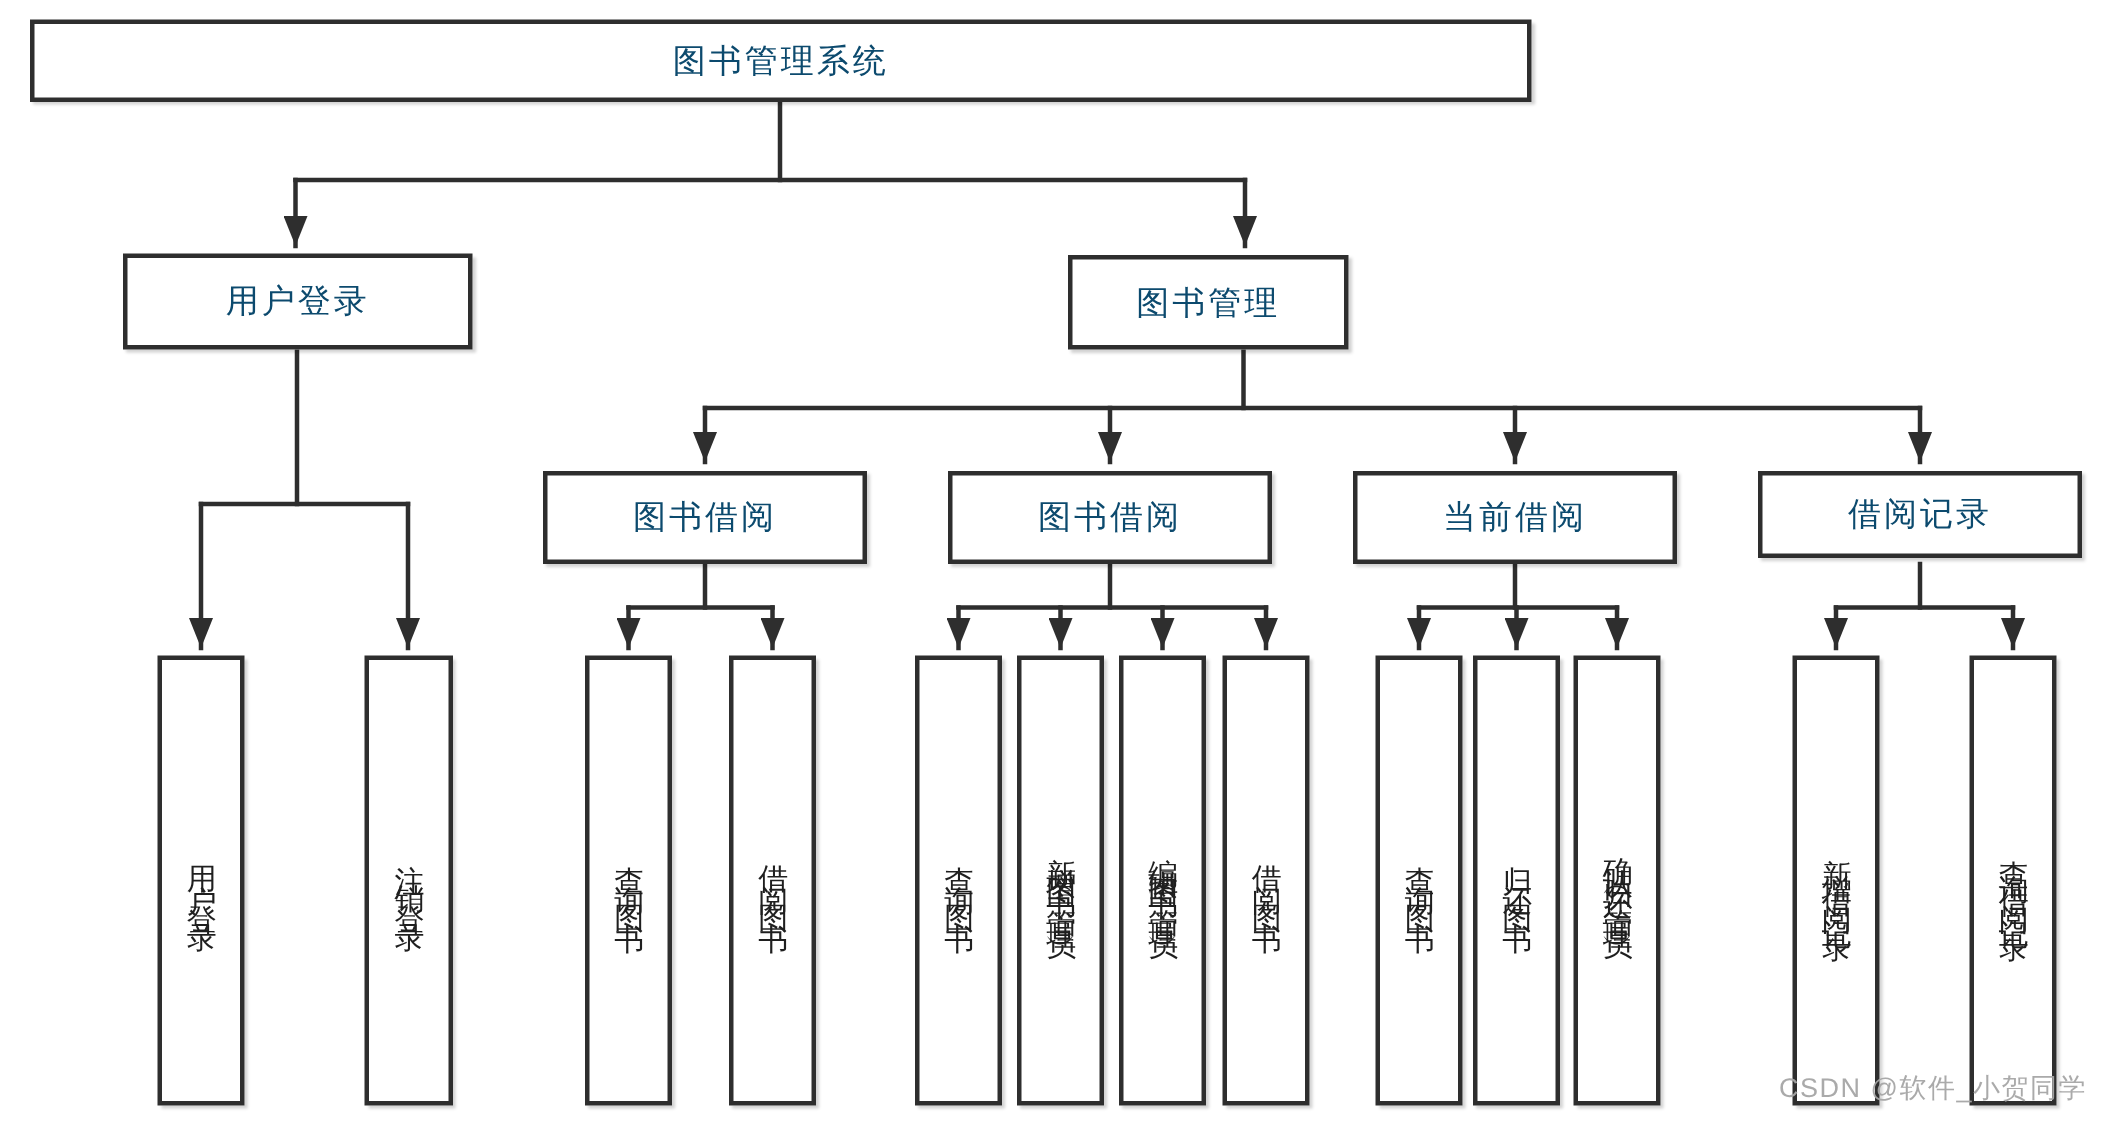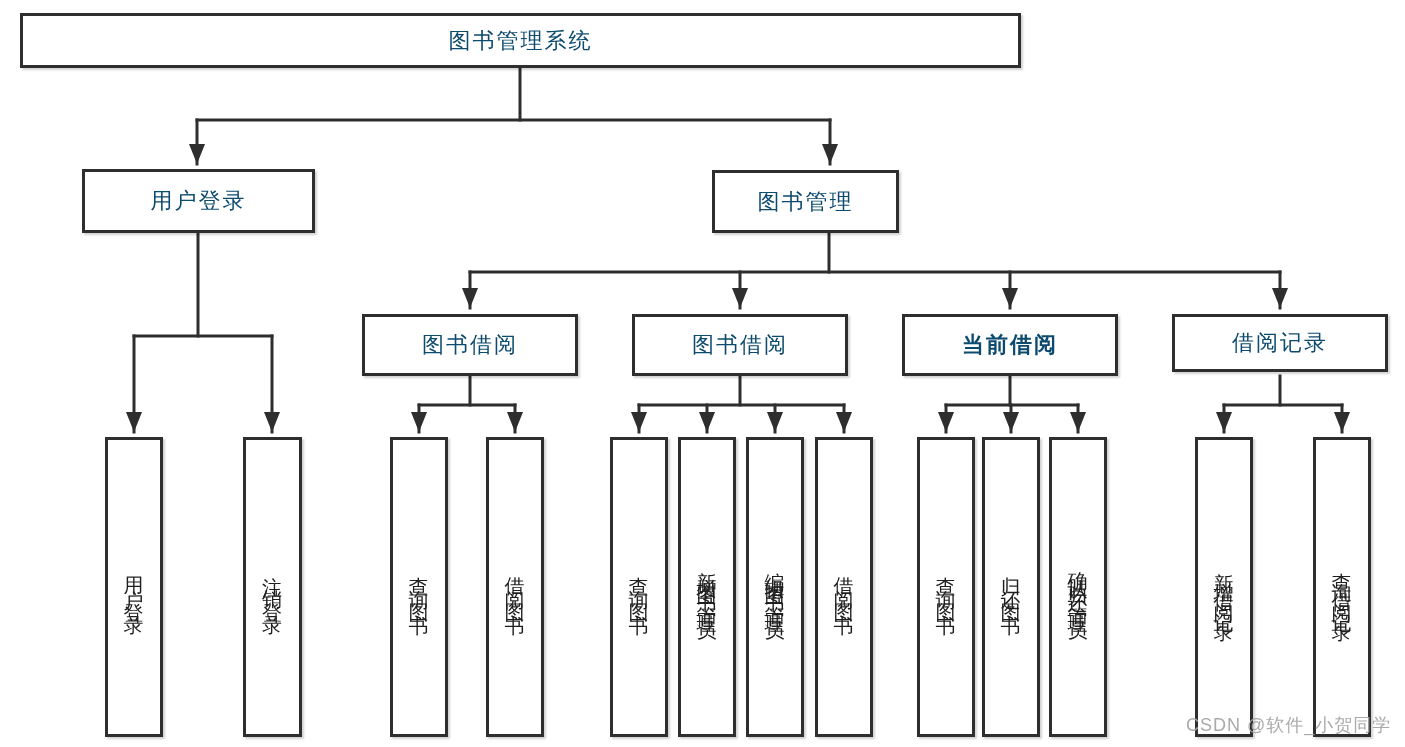--- a/index.html
+++ b/index.html
@@ -90,21 +90,21 @@
   <div class="box" style="left:712px; top:170px; width:187px; height:63px;">
     <span class="hlabel">图书管理</span>
   </div>
 
   <div class="box" style="left:362px; top:314px; width:216px; height:62px;">
     <span class="hlabel">图书借阅</span>
   </div>
   <div class="box" style="left:632px; top:314px; width:216px; height:62px;text-align:center;">
     <span class="hlabel">图书借阅</span>
   </div>
-  <div class="box" style="left:902px; top:314px; width:216px; height:62px;font-weight:bold;">
+  <div class="box" style="left:902px; top:314px; width:216px; height:62px;">
     <span class="hlabel">当前借阅</span>
   </div>
   <div class="box" style="left:1172px; top:314px; width:216px; height:58px;">
     <span class="hlabel">借阅记录</span>
   </div>
 
   <div class="box" style="left:105px; top:437px; width:58px; height:300px;">
     <span class="vtext">用户登录</span>
   </div>
   <div class="box" style="left:243px; top:437px; width:59px; height:300px;">

